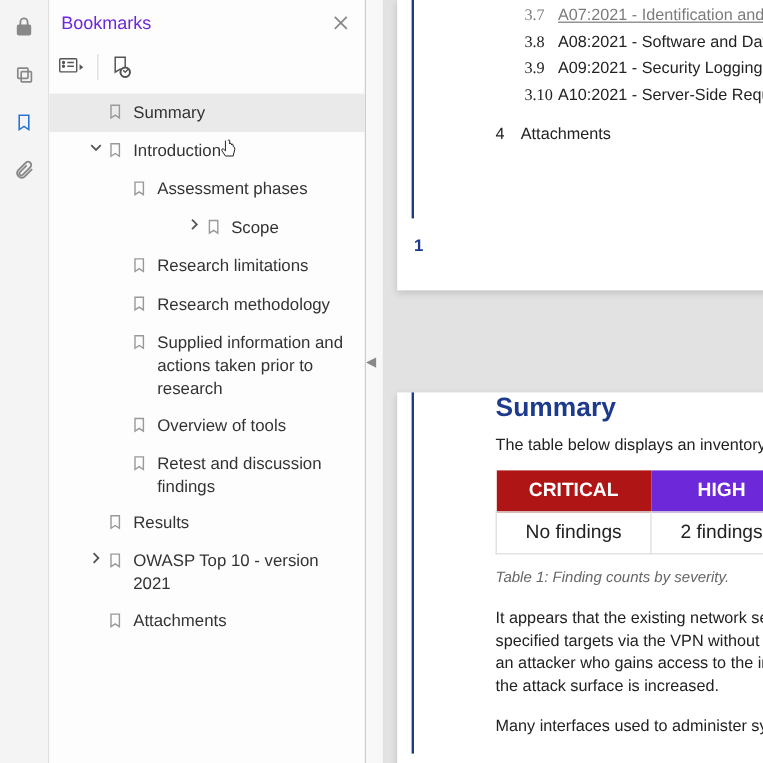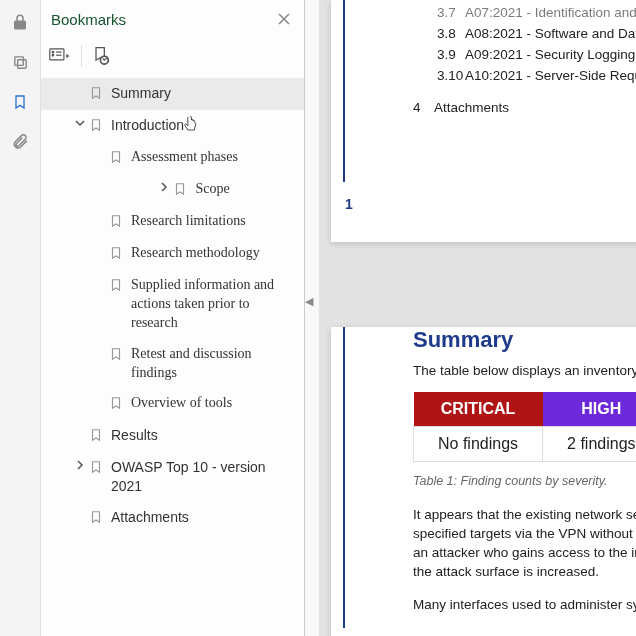--- a/index.html
+++ b/index.html
@@ -51,21 +51,21 @@
   border-right: 1px solid #ccc;
   display: flex;
   flex-direction: column;
 }
 .panel-header {
   height: 38px;
   display: flex;
   align-items: center;
   padding: 0 10px;
   font-size: 15px;
-  color: #14532d;
+  color: #6d28d9;
 }
 .panel-title { flex: 1; }
 .panel-close { width: 20px; height: 20px; color: #888; cursor: pointer; display:flex; align-items:center; justify-content:center; }
 
 .panel-toolbar {
   height: 36px;
   display: flex;
   align-items: center;
   padding: 0 8px;
   gap: 10px;
@@ -114,21 +114,21 @@
   display: flex;
   align-items: flex-start;
   padding-top: 1px;
 }
 .bk-item .bk-label {
   padding-left: 4px;
 }
 .bk-item.selected { background: #eaeaea; }
 .bk-item.level0 { padding-left: 48px; }
 .bk-item.level0.with-arrow { padding-left: 30px; }
-.bk-item.level1 { padding-left: 68px; font-family: Liberation Serif, serif; }
+.bk-item.level1 { padding-left: 68px; }
 .bk-item.level1.with-arrow { padding-left: 50px; justify-content: center; }
 
 
 .divider-wrap {
   width: 14px;
   min-width: 14px;
   position: relative;
   background: transparent;
 }
 .divider-handle {
@@ -171,21 +171,21 @@
   padding-top: 2px;
   min-height: 180px;
 }
 .page2 .page-inner {
   margin-top: 85px;
   padding-top: 0;
   min-height: 290px;
 }
 .toc-line { font-size: 13.5px; color: #222; padding: 3px 0; white-space: nowrap; }
 .toc-sub { padding-left: 24px; }
-.toc-num { display:inline-block; width: 28px; }
+.toc-num { display:inline-block; width: 28px; font-family: Liberation Serif, serif; }
 .toc-num2 { display:inline-block; width: 18px; }
 .page-number {
   position: absolute;
   bottom: 30px;
   left: 14px;
   color: #1d3a8c;
   font-weight: bold;
   font-size: 14px;
 }
 .summary-title {
@@ -353,29 +353,29 @@
             </svg>
           </span>
           <span class="bk-label">Supplied information and actions taken prior to research</span>
         </div>
         <div class="bk-item level1">
           <span class="bk-icon">
             <svg width="14" height="16" viewBox="0 0 24 24" fill="none" stroke="currentColor" stroke-width="2">
               <path d="M6 3h12v18l-6-4-6 4V3z"></path>
             </svg>
           </span>
+          <span class="bk-label">Overview of tools</span>
+        </div>
+        <div class="bk-item level1">
+          <span class="bk-icon">
+            <svg width="14" height="16" viewBox="0 0 24 24" fill="none" stroke="currentColor" stroke-width="2">
+              <path d="M6 3h12v18l-6-4-6 4V3z"></path>
+            </svg>
+          </span>
           <span class="bk-label">Retest and discussion findings</span>
-        </div>
-        <div class="bk-item level1">
-          <span class="bk-icon">
-            <svg width="14" height="16" viewBox="0 0 24 24" fill="none" stroke="currentColor" stroke-width="2">
-              <path d="M6 3h12v18l-6-4-6 4V3z"></path>
-            </svg>
-          </span>
-          <span class="bk-label">Overview of tools</span>
         </div>
         <div class="bk-item level0">
           <span class="bk-icon">
             <svg width="14" height="16" viewBox="0 0 24 24" fill="none" stroke="currentColor" stroke-width="2">
               <path d="M6 3h12v18l-6-4-6 4V3z"></path>
             </svg>
           </span>
           <span class="bk-label">Results</span>
         </div>
         <div class="bk-item level0 with-arrow">
@@ -403,21 +403,21 @@
   </div>
 
   <div class="divider-wrap">
     <div class="divider-handle">◀</div>
   </div>
 
   <div class="doc-viewer">
     <div class="page page1">
       <div class="page-inner">
         <div id="toc-lines">
-            <div class="toc-line toc-sub"><span class="toc-num" style="opacity:0.6;margin-top:-8px;">3.7</span><span style="opacity:0.6;margin-top:-8px;">A07:2021 - Identification and</span></div>
+            <div class="toc-line toc-sub"><span class="toc-num" style="opacity:0.6;margin-top:-8px;">3.7</span><span style="opacity:0.6;margin-top:-8px;text-decoration:underline;">A07:2021 - Identification and</span></div>
             <div class="toc-line toc-sub"><span class="toc-num" style="">3.8</span><span style="">A08:2021 - Software and Data</span></div>
             <div class="toc-line toc-sub"><span class="toc-num" style="">3.9</span><span style="">A09:2021 - Security Logging an</span></div>
             <div class="toc-line toc-sub"><span class="toc-num" style="">3.10</span><span style="">A10:2021 - Server-Side Request</span></div>
           </div>
         <div class="toc-line" style="padding-top:14px;">
           <span class="toc-num2">4</span>
           <span>Attachments</span>
         </div>
       </div>
       <div class="page-number">1</div>

